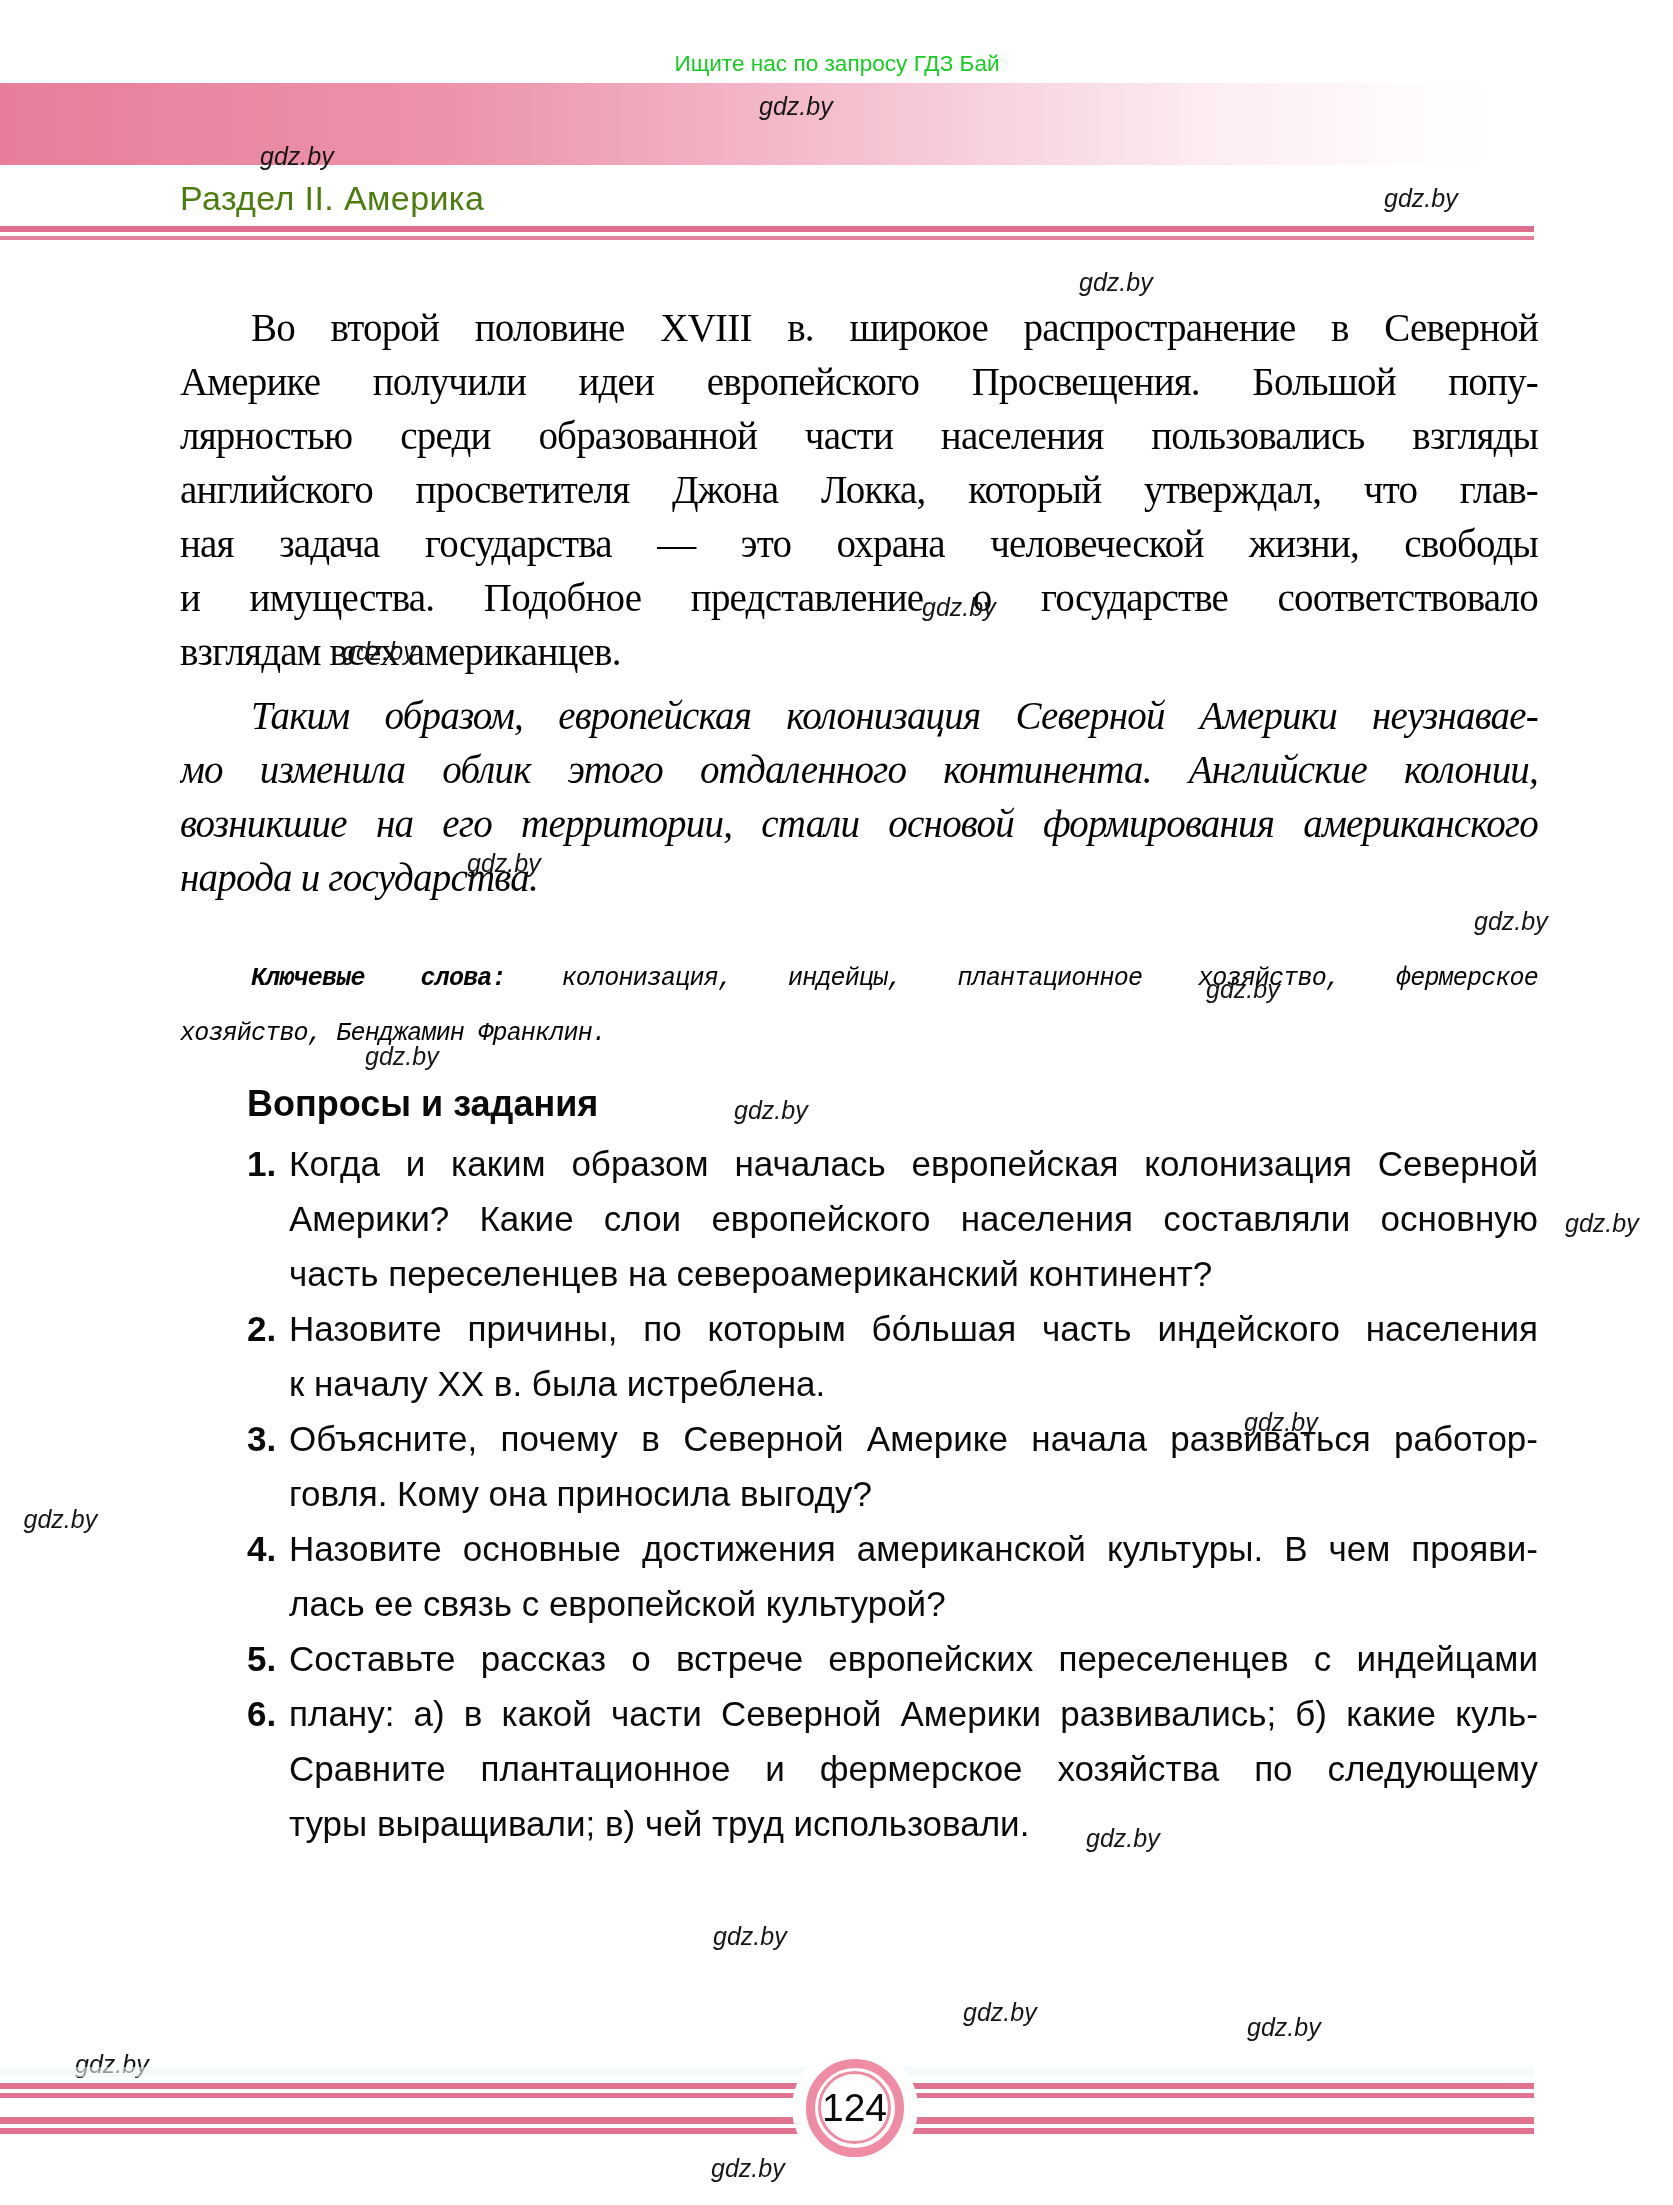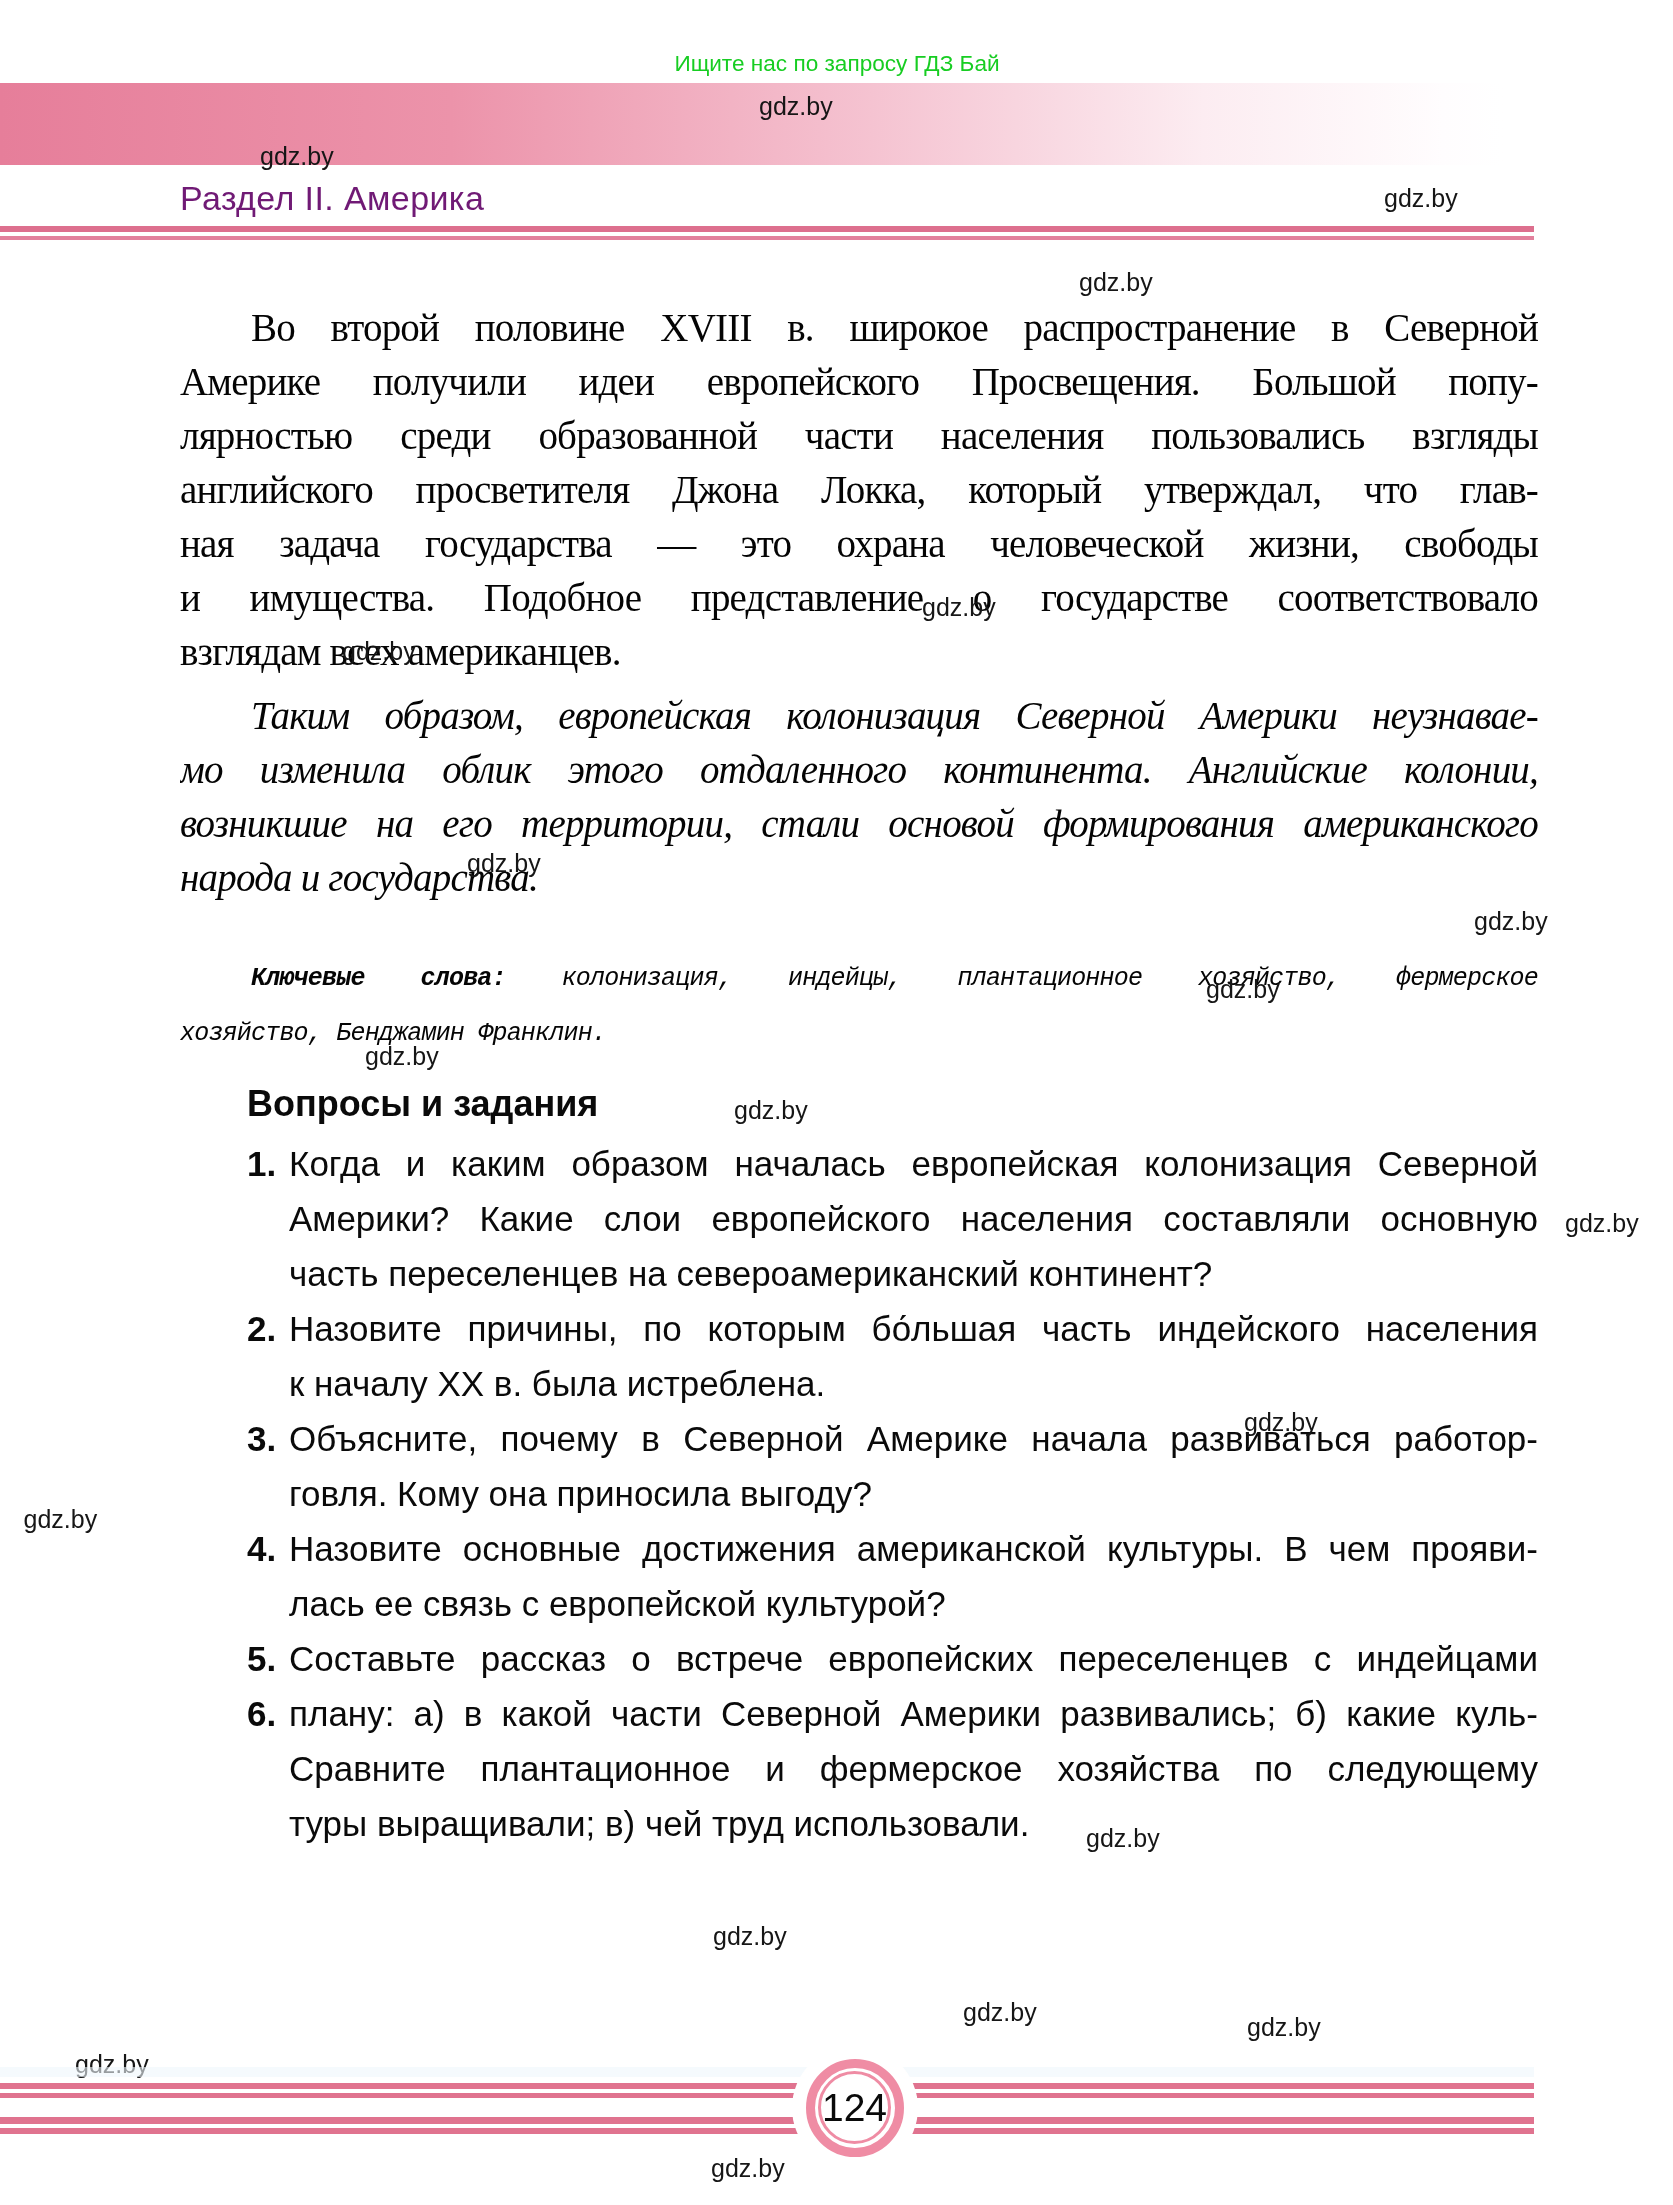--- a/index.html
+++ b/index.html
@@ -19,21 +19,21 @@
   }
 
   
   .grad-bar {
     position:absolute; left:0; top:35px; width:1503px; height:82px;
     background:linear-gradient(to right,#e67e9a 0%,#ec93aa 30%,#f5c3d1 58%,#fcecf1 80%,#fffdfe 96%,#ffffff 100%);
   }
 
   .section-title {
     position:absolute; left:180px; top:131px;
-    font-size:34px; letter-spacing:0.4px; color:#701a75;
+    font-size:34px; letter-spacing:0.4px; color:#4d7c0f;
   }
 
   .rule { position:absolute; left:0; background:#dd6f8e; }
   .rule-top-1 { top:178px; width:1534px; height:5.9px; }
   .rule-top-2 { top:188px; width:1534px; height:4.2px; background:#e2809c; }
 
   
   .serif-para {
     position:absolute; left:180px; width:1358px;
     font-family:Liberation Serif, serif;
@@ -70,21 +70,21 @@
   .question { position:relative; }
   .question .jline { height:55px; line-height:55px; }
   .q-num {
     position:absolute; left:-42px; top:0; height:55px; line-height:55px;
     font-weight:bold;
   }
 
   
   .wm {
     position:absolute; font-size:25px; color:#161616;
-    font-family:"Liberation Sans", sans-serif; white-space:nowrap;
+    font-family:"Liberation Sans", sans-serif; white-space:nowrap;font-style:italic;
   }
 
   
   .sep-band { position:absolute; left:0; top:2019px; width:1534px; height:10px; background:#eef6fc; opacity:0.6; }
   .sep-line { position:absolute; left:0; width:1534px; background:#e0738f; }
   .sep-1 { top:2035px; height:5.9px; }
   .sep-2 { top:2045px; height:5px; }
   .sep-3 { top:2069px; height:6.7px; }
   .sep-4 { top:2080px; height:5.9px; }
 

